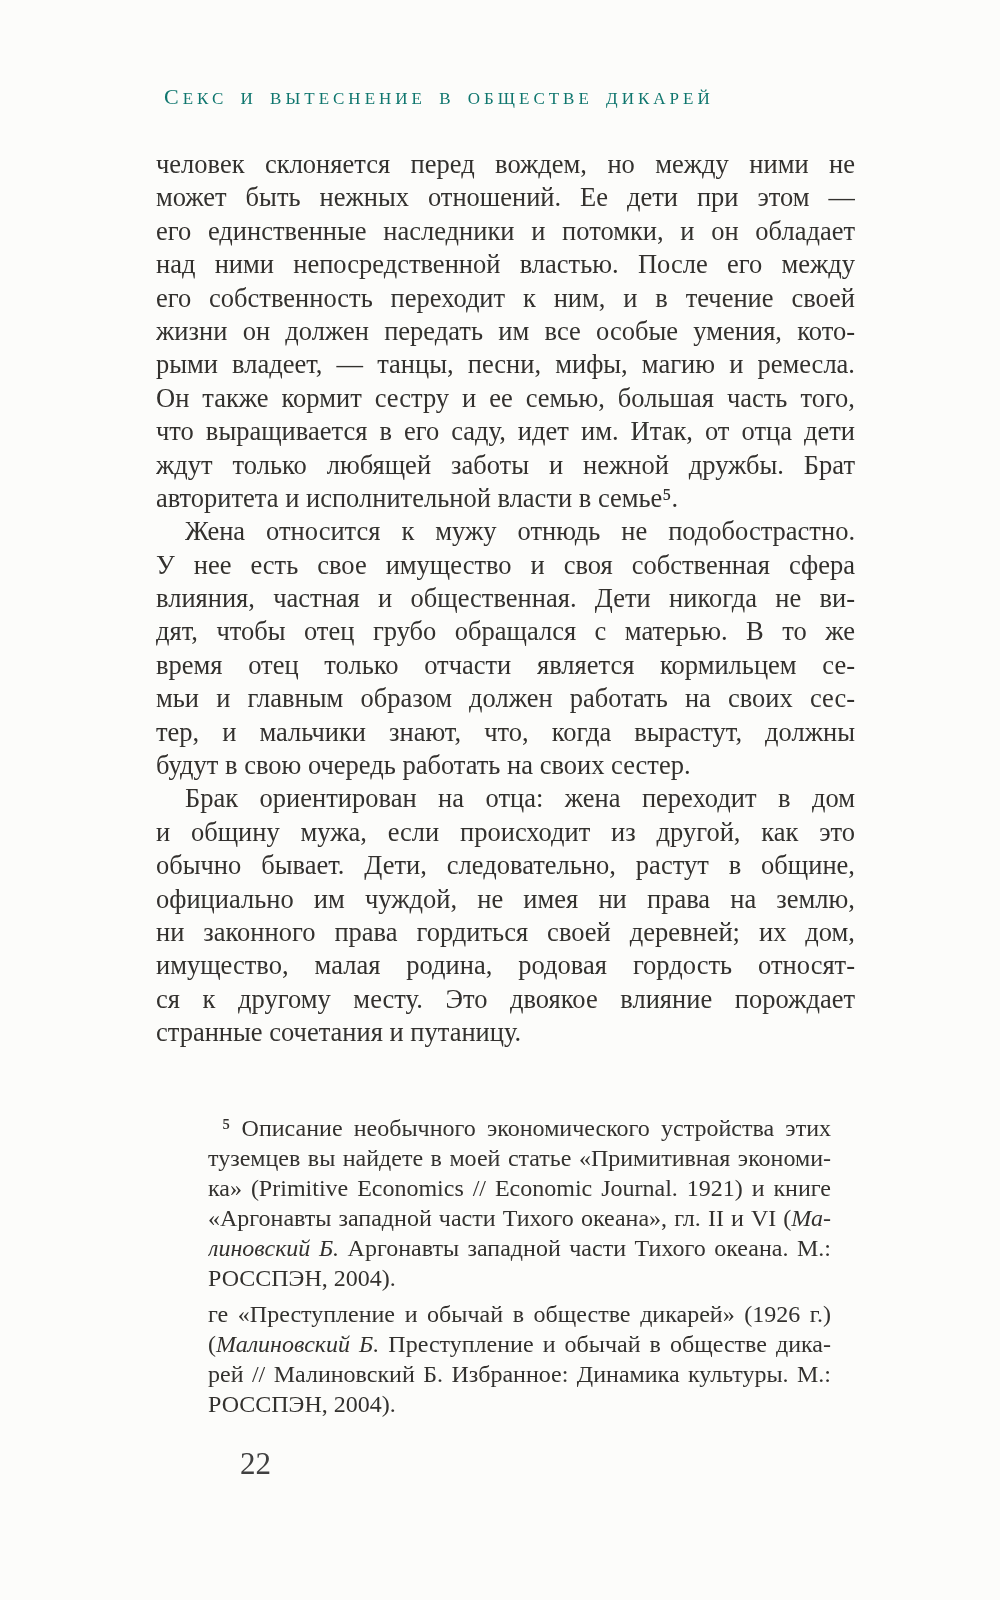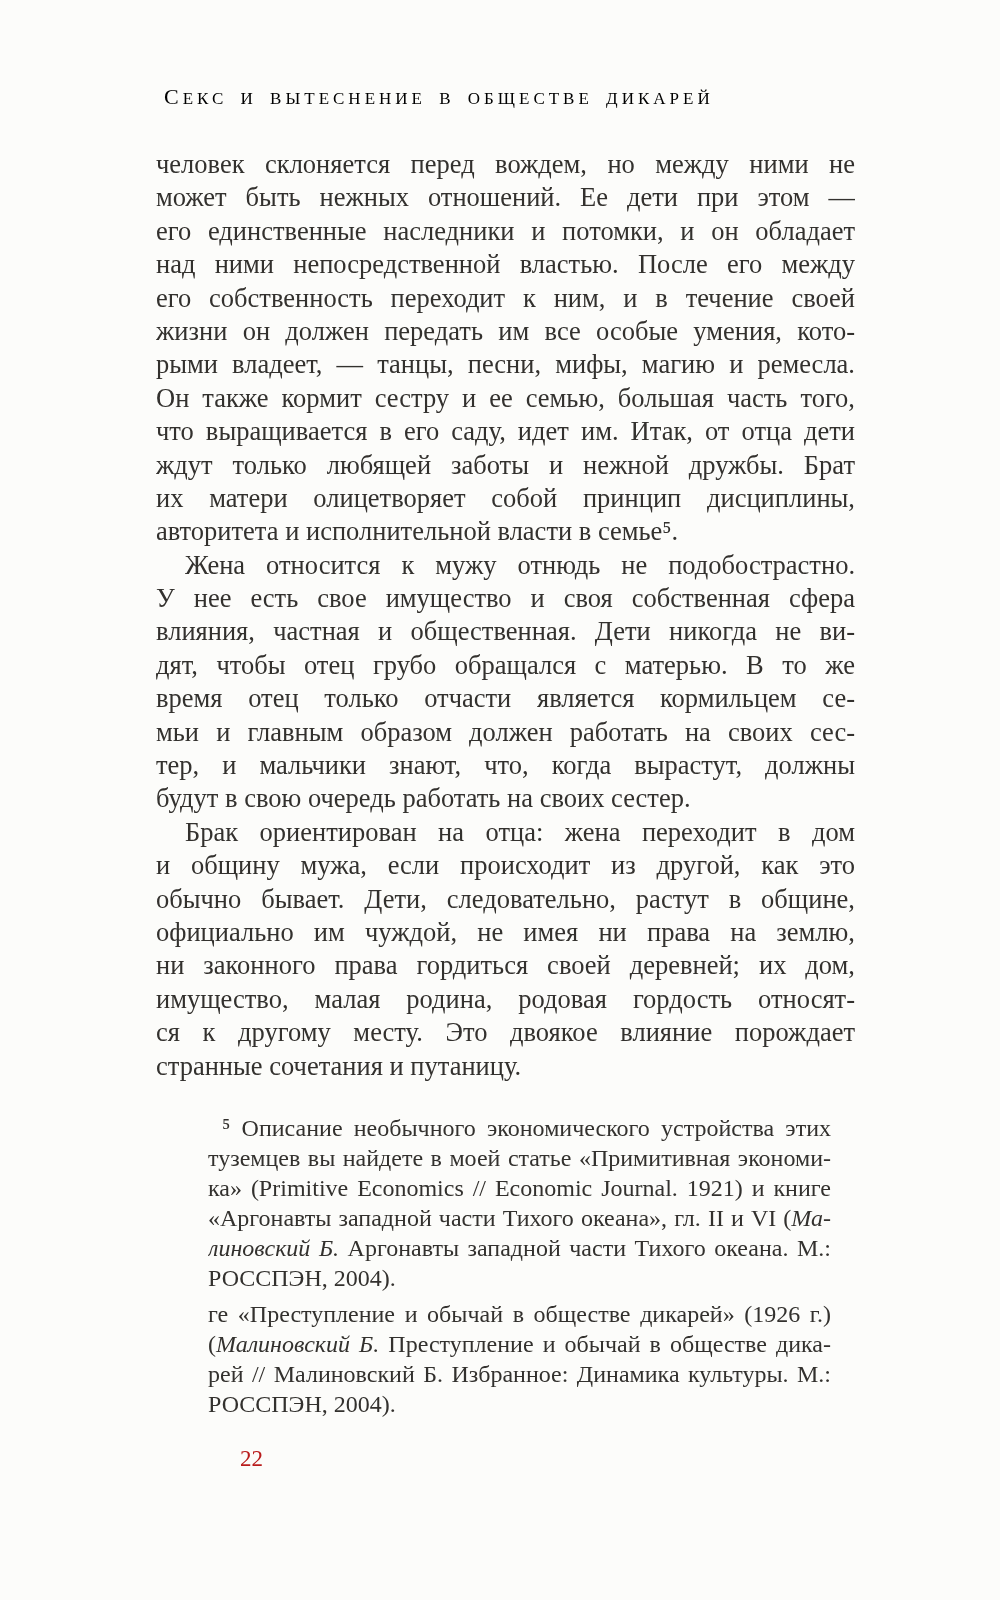--- a/index.html
+++ b/index.html
@@ -7,21 +7,21 @@
     position:relative;
     width:1000px; height:1600px;
     background:#fcfcfa;
     font-family:"Liberation Serif","DejaVu Serif",serif;
     color:#33312e;
     overflow:hidden;
   }
   .running-head {
     position:absolute; left:164px; top:84px;
     font-size:17px; letter-spacing:4px; word-spacing:5px;
-    text-transform:uppercase; color:#000000;
+    text-transform:uppercase; color:#0f766e;
     white-space:nowrap;
   }
   .running-head::first-letter { font-size:22px; }
   .body-text {
     position:absolute; left:156px; top:148px; width:699px;
     font-size:26.5px;
   }
   .body-text .tline { height:33.4px; line-height:33.4px; }
   .body-text .ind { padding-left:29px; }
   .footnotes {
@@ -29,21 +29,21 @@
     font-size:24px;
   }
   .fn .tline { height:30px; line-height:30px; }
   .fn + .fn { margin-top:6px; }
   .fn1 .ind { padding-left:14px; }
   .it { font-style:italic; }
   .just { text-align:justify; overflow:hidden; }
   .just::after { content:""; display:inline-block; width:100%; height:0; vertical-align:top; }
   .pagenum {
     position:absolute; left:240px; top:1446px;
-    font-size:23px; color:#b91c1c;
+    font-size:31px; color:#404040;
   }
 </style>
 </head>
 <body>
 
 <div class="page">
 
   <div class="running-head">Секс и вытеснение в обществе дикарей</div>
 
   <main class="body-text">
@@ -51,21 +51,20 @@
         <div class="tline just"><span>человек склоняется перед вождем, но между ними не</span></div>
         <div class="tline just"><span>может быть нежных отношений. Ее дети при этом —</span></div>
         <div class="tline just"><span>его единственные наследники и потомки, и он обладает</span></div>
         <div class="tline just"><span>над ними непосредственной властью. После его между</span></div>
         <div class="tline just"><span>его собственность переходит к ним, и в течение своей</span></div>
         <div class="tline just"><span>жизни он должен передать им все особые умения, кото-</span></div>
         <div class="tline just"><span>рыми владеет, — танцы, песни, мифы, магию и ремесла.</span></div>
         <div class="tline just"><span>Он также кормит сестру и ее семью, большая часть того,</span></div>
         <div class="tline just"><span>что выращивается в его саду, идет им. Итак, от отца дети</span></div>
         <div class="tline just"><span>ждут только любящей заботы и нежной дружбы. Брат</span></div>
-        <div class="tline just"><span>их матери олицетворяет собой принцип дисциплины,</span></div>
         <div class="tline last"><span>авторитета и исполнительной власти в семье⁵.</span></div>
       </section>
     <section>
         <div class="tline just ind"><span>Жена относится к мужу отнюдь не подобострастно.</span></div>
         <div class="tline just"><span>У нее есть свое имущество и своя собственная сфера</span></div>
         <div class="tline just"><span>влияния, частная и общественная. Дети никогда не ви-</span></div>
         <div class="tline just"><span>дят, чтобы отец грубо обращался с матерью. В то же</span></div>
         <div class="tline just"><span>время отец только отчасти является кормильцем се-</span></div>
         <div class="tline just"><span>мьи и главным образом должен работать на своих сес-</span></div>
         <div class="tline just"><span>тер, и мальчики знают, что, когда вырастут, должны</span></div>

